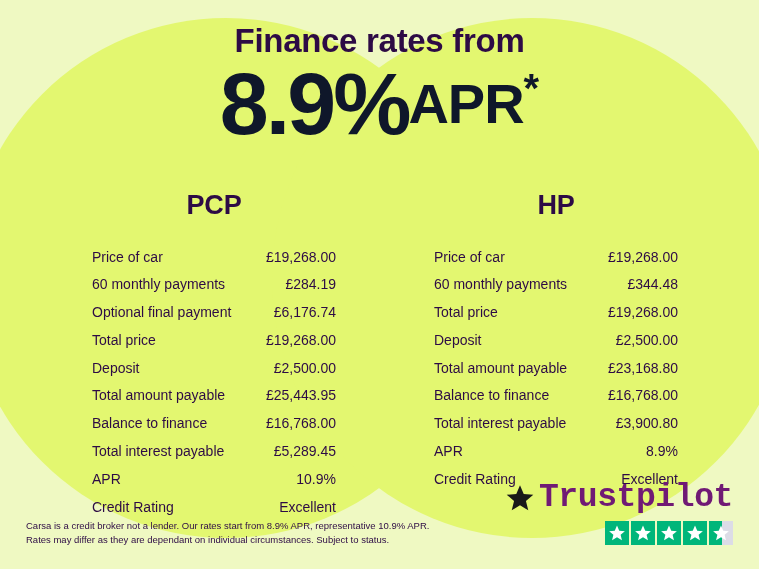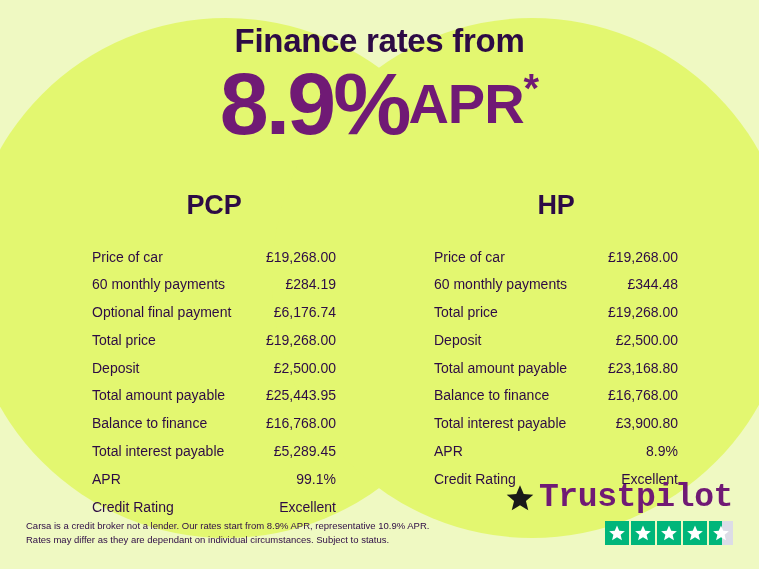--- a/index.html
+++ b/index.html
@@ -50,21 +50,21 @@
     font-weight: bold;
     color: #2d0b45;
     letter-spacing: -0.3px;
   }
   .hero {
     position: absolute;
     top: 60px;
     left: 0;
     width: 100%;
     text-align: center;
-    color: #701a75;
+    color: #0f172a;
     white-space: nowrap;
   }
   .hero .num {
     font-size: 88px;
     font-weight: bold;
     letter-spacing: -3px;
     line-height: 1;
     vertical-align: middle;
   }
   .hero .apr {
@@ -200,21 +200,21 @@
       <div class="row">
         <span class="label">Balance to finance</span>
         <span class="value">£16,768.00</span>
       </div>
       <div class="row">
         <span class="label">Total interest payable</span>
         <span class="value">£5,289.45</span>
       </div>
       <div class="row">
         <span class="label">APR</span>
-        <span class="value">99.1%</span>
+        <span class="value">10.9%</span>
       </div>
       <div class="row">
         <span class="label">Credit Rating</span>
         <span class="value">Excellent</span>
       </div>
     </div>
 
     <div class="col col-right">
       <div class="col-head">HP</div>
 

